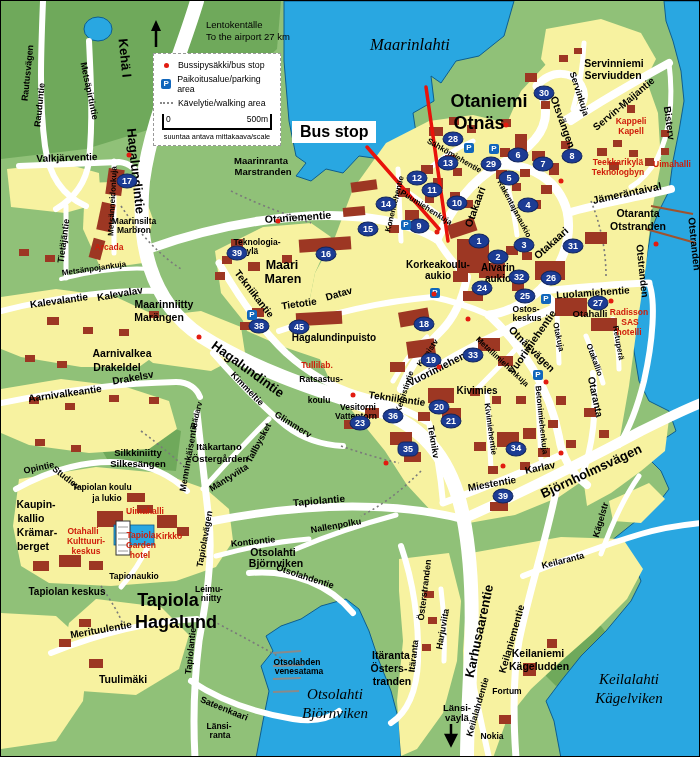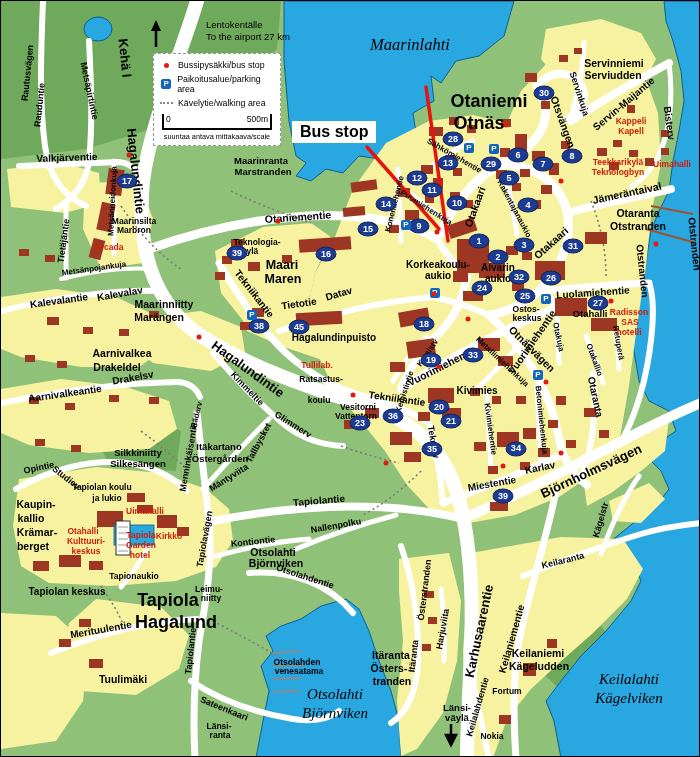--- a/index.html
+++ b/index.html
@@ -504,21 +504,21 @@
       <div class="marker" style="left: 524px; top: 295px;">25</div>
       <div class="marker" style="left: 550px; top: 277px;">26</div>
       <div class="marker" style="left: 597px; top: 302px;">27</div>
       <div class="marker" style="left: 452px; top: 138px;">28</div>
       <div class="marker" style="left: 490px; top: 163px;">29</div>
       <div class="marker" style="left: 543px; top: 92px;">30</div>
       <div class="marker" style="left: 572px; top: 245px;">31</div>
       <div class="marker" style="left: 518px; top: 276px;">32</div>
       <div class="marker" style="left: 472px; top: 354px;">33</div>
       <div class="marker" style="left: 515px; top: 448px; font-family: Liberation Mono, monospace;">34</div>
-      <div class="marker" style="left: 431px; top: 448px;">35</div>
+      <div class="marker" style="left: 407px; top: 448px; border-radius: 6px;">35</div>
       <div class="marker" style="left: 392px; top: 415px;">36</div>
       <div class="marker" style="left: 298px; top: 326px;">45</div>
       <div class="marker" style="left: 258px; top: 325px;">38</div>
       <div class="marker" style="left: 236px; top: 252px;">39</div>
       <div class="park" style="left: 251px; top: 314px;">P</div>
       <div class="park" style="left: 405px; top: 224px;">P</div>
       <div class="park" style="left: 434px; top: 292px;">P</div>
       <div class="park" style="left: 468px; top: 147px;">P</div>
       <div class="park" style="left: 493px; top: 148px;">P</div>
       <div class="park" style="left: 545px; top: 298px;">P</div>

